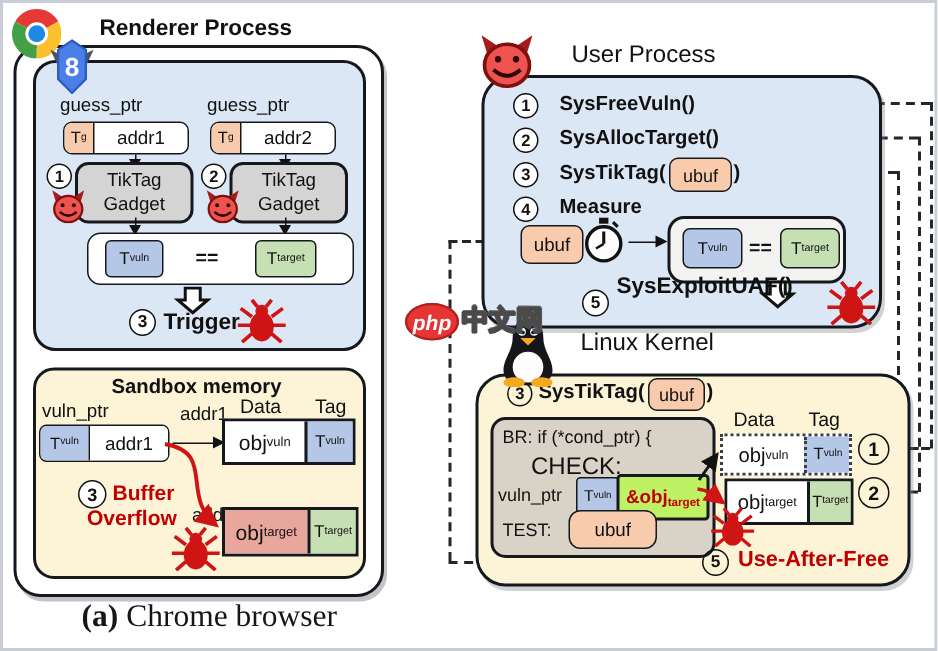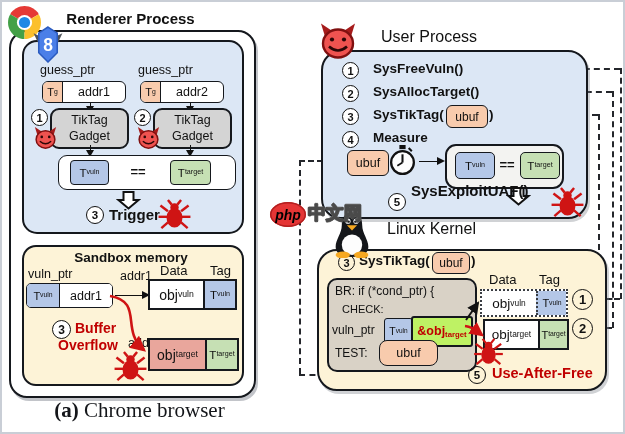--- a/index.html
+++ b/index.html
@@ -316,21 +316,21 @@
     <line x1="24" y1="25" x2="31" y2="31"></line>
         <line x1="14" y1="6" x2="10" y2="1"></line>
         <line x1="20" y1="6" x2="24" y2="1"></line>
       </g>
     <circle cx="17" cy="9" r="4.5" fill="#cf1414"></circle>
       <ellipse cx="17" cy="20" rx="8.5" ry="10.5" fill="#cf1414"></ellipse>
   </svg>
 
   <div class="abs" style="left:268px;top:200px;width:36px;height:25px;background:#e53535;border-radius:50%;
               display:flex;align-items:center;justify-content:center;z-index:6;box-shadow:0 0 0 1.5px #b21f1f inset;">
-    <span class="b" style="color:#000000;font-style:italic;font-size:14px;text-align:right;">php</span>
+    <span class="b" style="color:#ffffff;font-style:italic;font-size:14px;text-align:right;">php</span>
   </div>
   <div class="abs cjk" style="left:306px;top:199px;font-size:18px;z-index:6;">中文网</div>
 
   <svg class="abs" style="left:329px;top:209px;z-index:5;" width="42" height="47" viewBox="0 0 40 46">
     <path d="M20,1 C13,1 10,7 10,14 C10,22 4,28 4,35 C4,42 11,45 20,45 C29,45 36,42 36,35 C36,28 30,22 30,14 C30,7 27,1 20,1 Z" fill="#14161a"></path>
     <ellipse cx="20" cy="33" rx="10" ry="10" fill="#fdfdfd"></ellipse>
     <circle cx="16" cy="10" r="2.6" fill="#fff"></circle>
       <circle cx="24" cy="10" r="2.6" fill="#fff"></circle>
     <circle cx="16.7" cy="10.4" r="1.2" fill="#111"></circle>
       <circle cx="23.3" cy="10.4" r="1.2" fill="#111"></circle>
@@ -342,21 +342,21 @@
 
   <div class="creambox" style="left:315px;top:247px;width:286px;height:138px;border-radius:20px;box-shadow:2px 3px 0 rgba(120,125,135,.35);"></div>
 
   <div class="circ" style="left:336px;top:252px;width:17px;height:17px;font-size:11px;background:transparent;">3</div>
   <div class="abs b" style="left:357px;top:251px;font-size:13.5px;">SysTikTag(</div>
   <div class="tag peach" style="left:430px;top:250px;width:36px;height:20px;border-radius:6px;font-size:12px;">ubuf</div>
   <div class="abs b" style="left:469px;top:251px;font-size:13.5px;">)</div>
 
   <div class="tanbox" style="left:325px;top:276px;width:146px;height:90px;"></div>
   <div class="abs" style="left:333px;top:282px;font-size:12px;">BR: if (*cond_ptr) {</div>
-  <div class="abs" style="left:340px;top:301px;font-size:11px;">CHECK:</div>
+  <div class="abs" style="left:352px;top:301px;font-size:16px;">CHECK:</div>
   <div class="abs" style="left:330px;top:321px;font-size:12px;">vuln_ptr</div>
   <div class="tag blue" style="left:382px;top:316px;width:27px;height:24px;border-radius:3px;font-size:10.5px;">
     <span>T</span>
       <sub>vuln</sub>
     </div>
   <div class="tag" style="left:409px;top:314px;width:58px;height:27px;background:#bef264;border-width:2px;border-radius:3px;">
     <span class="b redtxt" style="font-size:12.5px;">
       <span>&amp;obj</span><sub>target</sub></span>
   </div>
   <div class="abs" style="left:333px;top:344px;font-size:12px;">TEST:</div>

